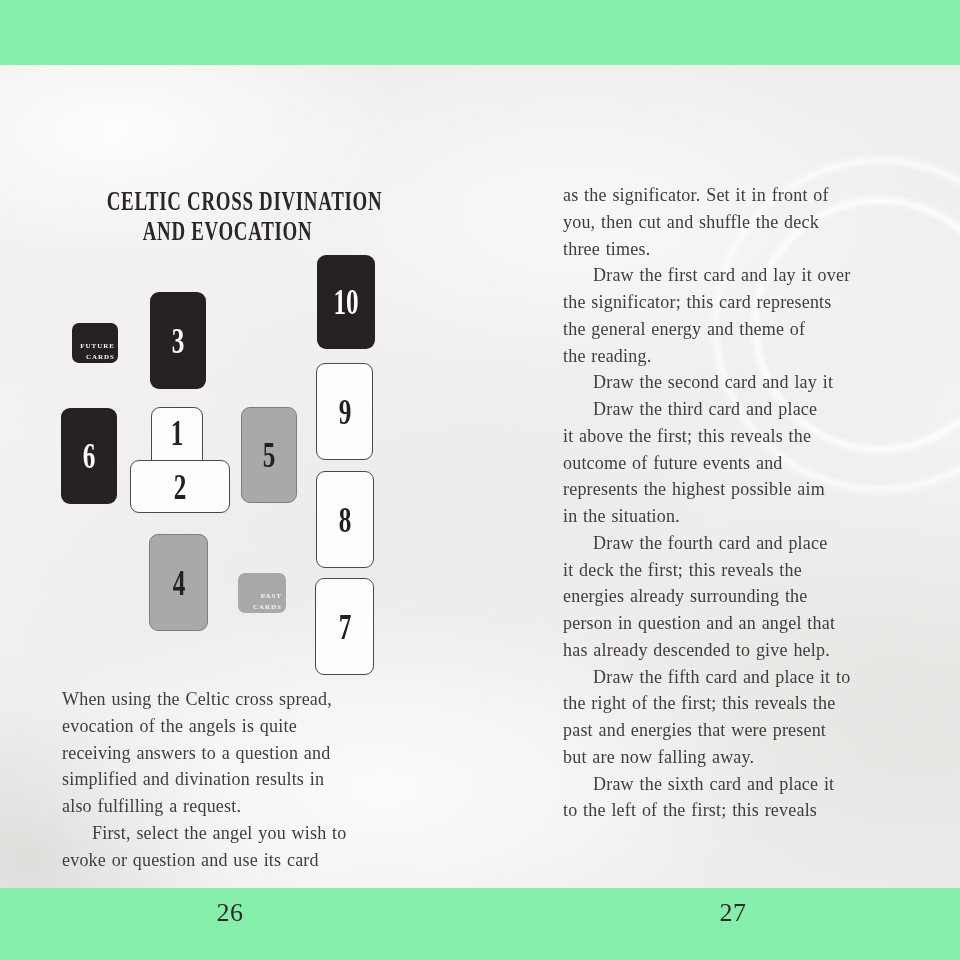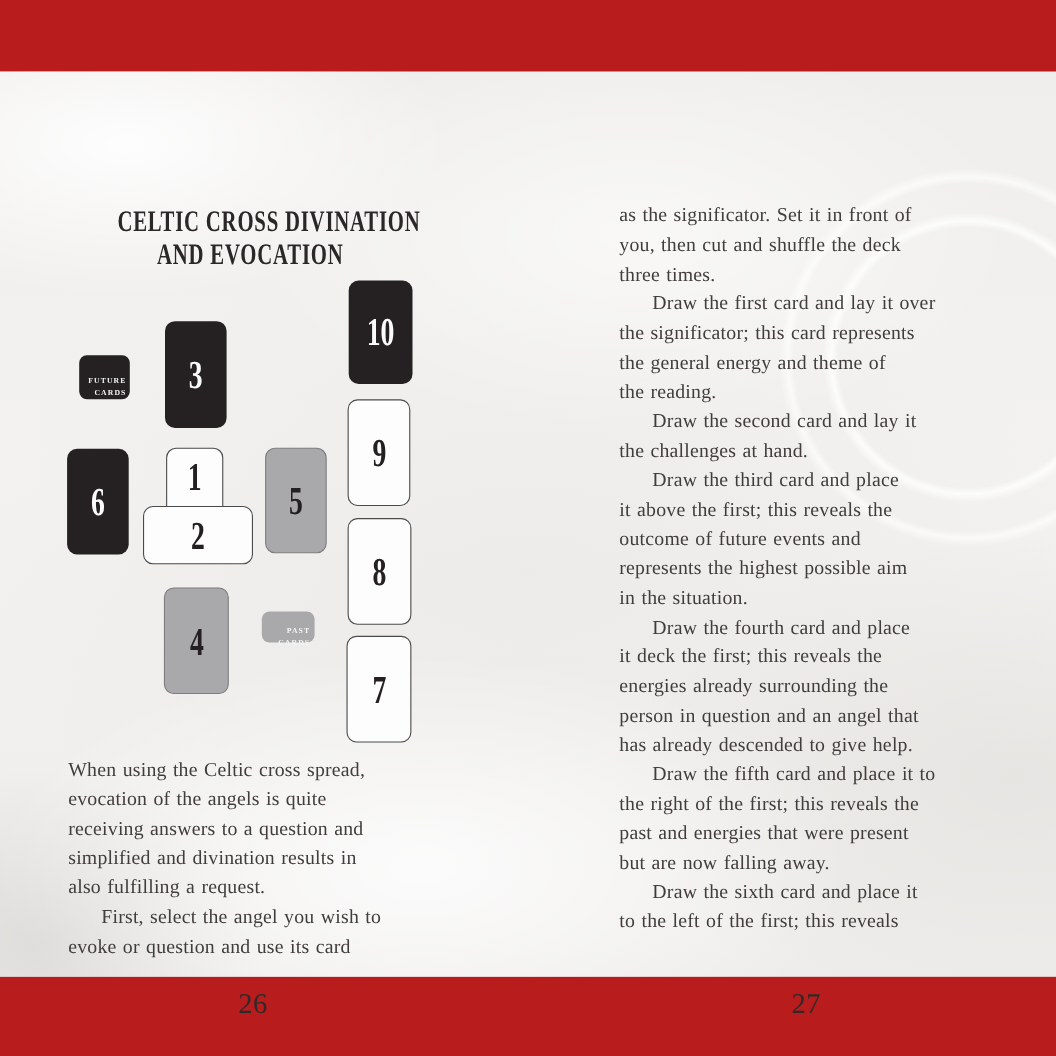--- a/index.html
+++ b/index.html
@@ -1,17 +1,17 @@
 <!DOCTYPE html>
 <html><head>
 <meta charset="utf-8">
 <style>
   html,body{margin:0;padding:0;}
   .stage{
-    position:relative; width:960px; height:960px; background:#b91c1c;
+    position:relative; width:960px; height:960px; background:#86efac;
     font-family:"Liberation Serif","DejaVu Serif",serif; overflow:hidden;
   }
   
   .photo{
     position:absolute; left:0; top:65px; width:960px; height:823px;
     background:
       radial-gradient(circle 190px at 880px 260px, transparent 118px, rgba(255,255,255,.8) 124px, transparent 132px, transparent 158px, rgba(255,255,255,.65) 164px, transparent 172px),
       radial-gradient(ellipse 420px 200px at 12% 8%, rgba(255,255,255,.9), transparent 70%),
       radial-gradient(ellipse 500px 260px at 60% 18%, rgba(255,255,255,.55), transparent 70%),
       radial-gradient(ellipse 600px 300px at 40% 88%, rgba(255,255,255,.8), transparent 65%),
@@ -95,21 +95,21 @@
         </div>
         <div class="spread-card gray" style="left: 241px; top: 342px; width: 56px; height: 96px;">
           <span class="num">5</span>
         </div>
         <div class="spread-card white" style="left: 130px; top: 395px; width: 100px; height: 53px;">
           <span class="num">2</span>
         </div>
         <div class="spread-card gray" style="left: 149px; top: 469px; width: 59px; height: 97px;">
           <span class="num">4</span>
         </div>
-        <div class="spread-card gray chip" style="left: 238px; top: 491px; width: 48px; height: 28px;">
+        <div class="spread-card gray chip" style="left: 238px; top: 508px; width: 48px; height: 40px;">
           <span class="chiplabel">PAST CARDS</span>
         </div>
         <div class="spread-card white" style="left: 316px; top: 406px; width: 58px; height: 97px;">
           <span class="num">8</span>
         </div>
         <div class="spread-card white" style="left: 315px; top: 513px; width: 59px; height: 97px;">
           <span class="num">7</span>
         </div>
       </div>
 
@@ -127,21 +127,20 @@
 
     <div class="body-col right-body">
         <div class="line">as the significator. Set it in front of</div>
         <div class="line">you, then cut and shuffle the deck</div>
         <div class="line">three times.</div>
         <div class="line indent">Draw the first card and lay it over</div>
         <div class="line">the significator; this card represents</div>
         <div class="line">the general energy and theme of</div>
         <div class="line">the reading.</div>
         <div class="line indent">Draw the second card and lay it</div>
-        <div class="line">the challenges at hand.</div>
         <div class="line indent">Draw the third card and place</div>
         <div class="line">it above the first; this reveals the</div>
         <div class="line">outcome of future events and</div>
         <div class="line">represents the highest possible aim</div>
         <div class="line">in the situation.</div>
         <div class="line indent">Draw the fourth card and place</div>
         <div class="line">it deck the first; this reveals the</div>
         <div class="line">energies already surrounding the</div>
         <div class="line">person in question and an angel that</div>
         <div class="line">has already descended to give help.</div>

